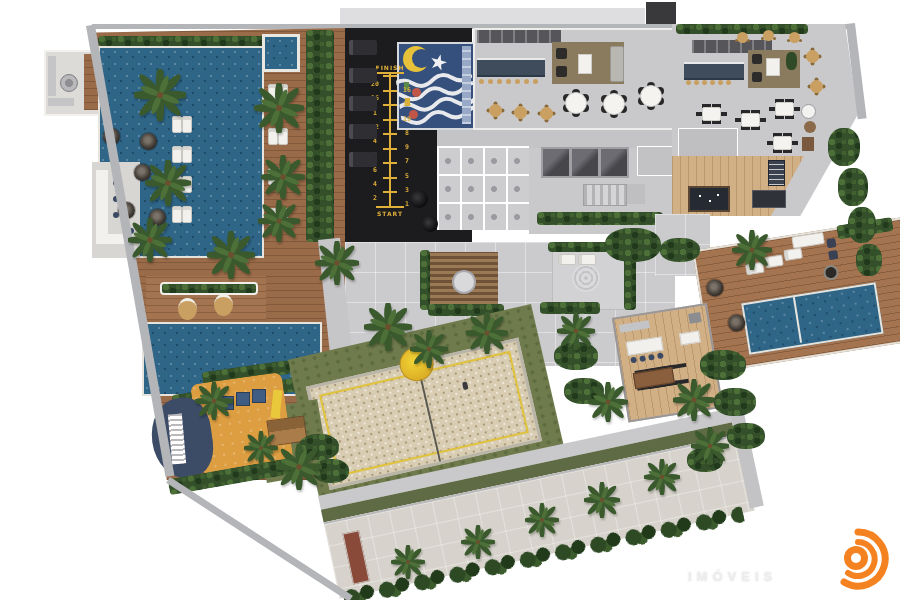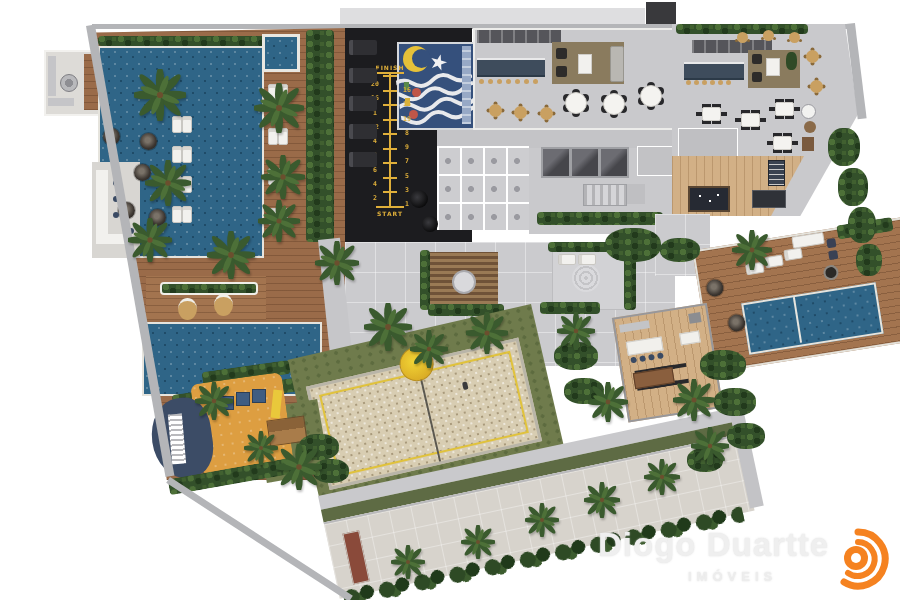--- a/index.html
+++ b/index.html
@@ -240,21 +240,20 @@
   <div class="abs" style="left:236px;top:392px;width:12px;height:12px;background:#3f5d82;border:1px solid #2c3f57;z-index:5"></div>
   <div class="abs" style="left:252px;top:389px;width:12px;height:12px;background:#3f5d82;border:1px solid #2c3f57;z-index:5"></div>
   <div class="abs" style="left:272px;top:390px;width:9px;height:28px;background:#e9c83b;transform:rotate(6deg);z-index:5"></div>
   <div class="abs" style="left:268px;top:418px;width:36px;height:24px;background:linear-gradient(180deg,#8a6238 0 45%,#a97c4a 45% 100%);border:1px solid #6b4a2a;transform:rotate(-8deg);z-index:5"></div>
   <div class="abs hedge" style="left:168px;top:468px;width:130px;height:16px;transform:rotate(-10deg)"></div>
 
   <div class="abs wall" style="left:86px;top:26px;width:9px;height:458px;transform:rotate(-10deg);transform-origin:0 0;z-index:8"></div>
   <div class="abs wall" style="left:846px;top:24px;width:9px;height:96px;transform:rotate(-7deg);transform-origin:0 0;z-index:8"></div>
   <div class="abs wall" style="left:170px;top:477px;width:218px;height:7px;transform:rotate(33deg);transform-origin:0 0;z-index:8"></div>
 
-  <div class="abs wm-brand" style="left:598px;top:526px">Diogo Duartte</div>
   <div class="abs wm-sub" style="left:688px;top:569px">IMÓVEIS</div>
   <svg class="abs" style="left:834px;top:520px;z-index:40" width="58" height="72" viewBox="0 0 58 72">
     <circle cx="22" cy="38" r="12" fill="#f58220"></circle>
     <circle cx="22" cy="38" r="5" fill="#ffffff"></circle>
     <path d="M24 12 A 27 27 0 1 1 10 62" fill="none" stroke="#f58220" stroke-width="7" stroke-linecap="round"></path>
     <path d="M24 22 A 17 17 0 1 1 14 53" fill="none" stroke="#f58220" stroke-width="6" stroke-linecap="round"></path>
   </svg>
 
 <div class="abs equip" style="left: 349px; top: 40px; width: 24px; height: 15px;"></div>
     <div class="abs equip" style="left: 349px; top: 68px; width: 24px; height: 15px;"></div>

